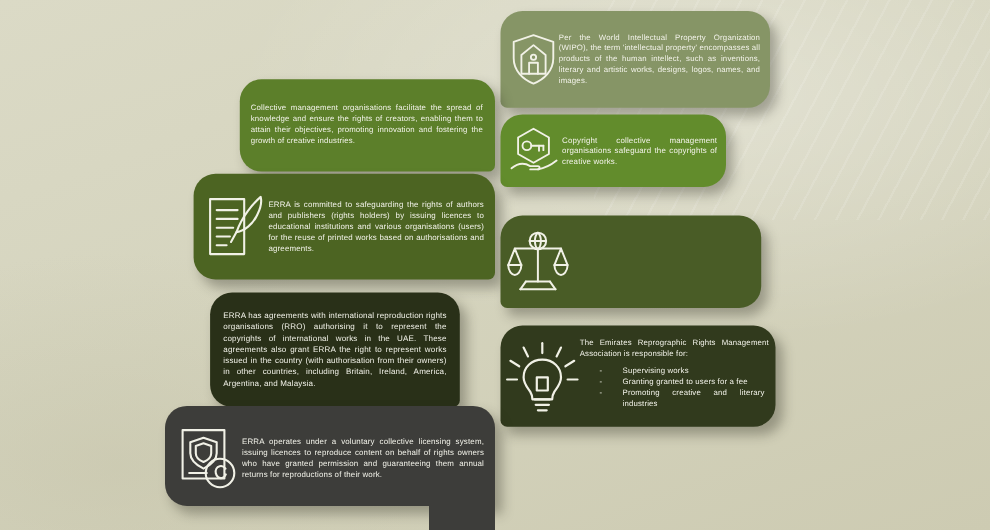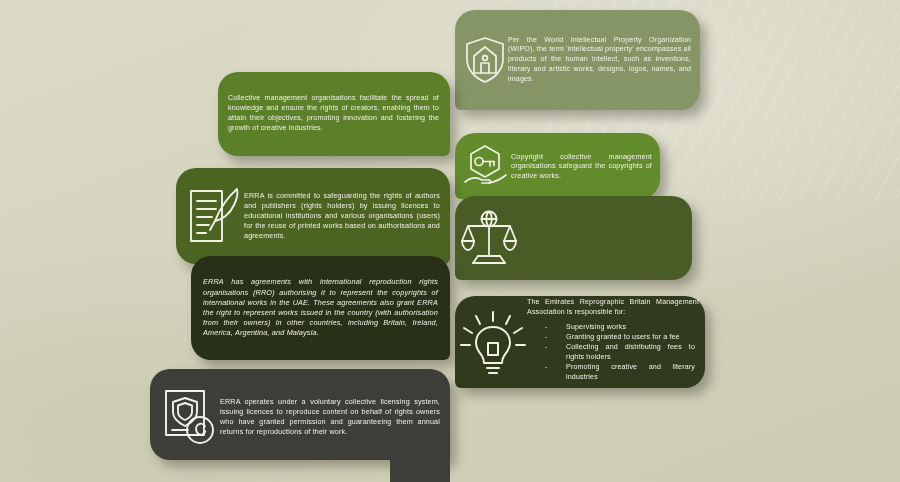--- a/index.html
+++ b/index.html
@@ -56,66 +56,64 @@
     justify-content: center;
   }
   .bubble .txt {
     flex: 1 1 auto;
     text-align: justify;
     letter-spacing: 0.15px;
   }
 
   
   #b1 {
-    left: 455px; top: 10px; width: 245px; height: 100px;
+    left: 455px; top: 10px; width: 245px; height: 88px;
     background: #869566;
     border-radius: 20px 20px 20px 6px;
     padding: 7px 9px 7px 7px;
   }
   #b1 .txt { font-size: 7.1px; line-height: 9.7px; }
 
   #b2 {
     left: 218px; top: 72px; width: 232px; height: 84px;
     background: #5c7f2a;
     border-radius: 20px 20px 6px 20px;
     padding: 7px 11px 7px 10px;
   }
   #b2 .txt { font-size: 7.1px; line-height: 9.8px; }
 
   #b3 {
     left: 455px; top: 104px; width: 205px; height: 66px;
     background: #628c2c;
     border-radius: 20px 20px 20px 6px;
     padding: 6px 8px 6px 6px;
-    margin-top: 29px;
   }
   #b3 .txt { font-size: 7.2px; line-height: 9.6px; }
 
   #b4 {
-    left: 176px; top: 168px; width: 274px; height: 96px;
+    left: 176px; top: 158px; width: 274px; height: 96px;
     background: #4c6422;
     border-radius: 20px 20px 6px 20px;
     padding: 7px 10px 7px 6px;
   }
   #b4 .txt { font-size: 7.2px; line-height: 9.9px; }
 
   #b5 {
     left: 455px; top: 196px; width: 237px; height: 84px;
     background: #495c26;
     border-radius: 20px 20px 20px 6px;
     padding: 6px 9px 6px 5px;
   }
   #b5 .txt { font-size: 7.2px; line-height: 9.8px; }
 
   #b6 {
-    left: 191px; top: 256px; width: 259px; height: 104px;
+    left: 191px; top: 266px; width: 227px; height: 104px;
     background: #293018;
     border-radius: 20px 20px 6px 20px;
     padding: 8px 12px 8px 12px;
-    font-style: italic;
   }
   #b6 .txt { font-size: 7.3px; line-height: 10.2px; }
 
   #b7 {
     left: 455px; top: 296px; width: 250px; height: 92px;
     background: #313a1d;
     border-radius: 20px 20px 20px 6px;
     padding: 6px 6px 6px 4px;
   }
   #b7 .txt { font-size: 7.1px; line-height: 9.6px; }
@@ -239,25 +237,24 @@
         <path d="M34 5 V14"></path>
         <path d="M17 9 L21 17"></path>
         <path d="M51 9 L47 17"></path>
         <path d="M5 21 L13 26"></path>
         <path d="M63 21 L55 26"></path>
         <path d="M2 38 H11"></path>
         <path d="M66 38 H57"></path>
       </svg>
     </div>
     <div class="txt">
-      <p class="lead">The Emirates Reprographic Britain Management Association is responsible for:</p>
+      <p class="lead">The Emirates Reprographic Rights Management Association is responsible for:</p>
       <ul>
         <li>Supervising works</li>
         <li>Granting granted to users for a fee</li>
-        <li>Collecting and distributing fees to rights holders</li>
         <li>Promoting creative and literary industries</li>
       </ul>
     </div>
   </div>
 
   <div class="bubble" id="b8">
     <div class="ico">
       <svg class="icon" width="62" height="64" viewBox="0 0 62 64" fill="none" stroke="#f1f1e6" stroke-width="1.9" stroke-linecap="round" stroke-linejoin="round">
         <path d="M8 6 H46 V50 H8 Z"></path>
         <path d="M27 13 L39 17 V27 C39 34 33 38 27 41 C21 38 15 34 15 27 V17 Z"></path>

